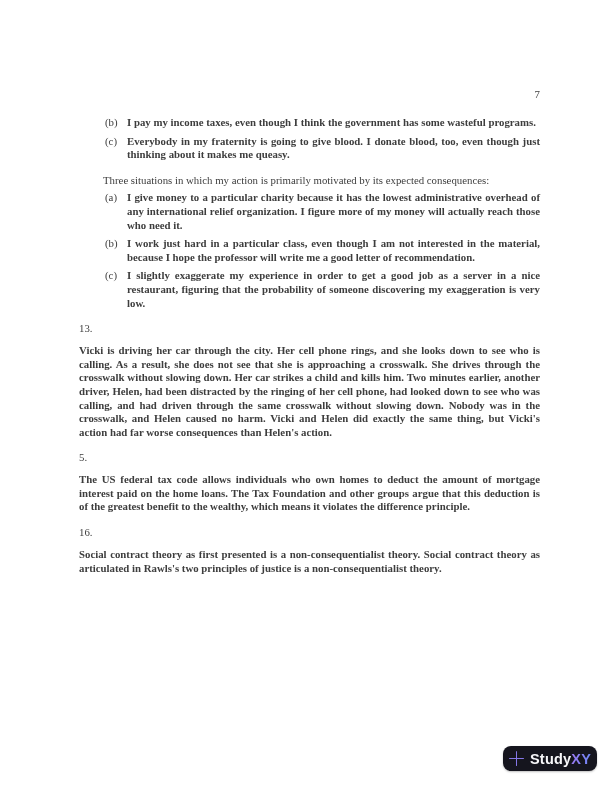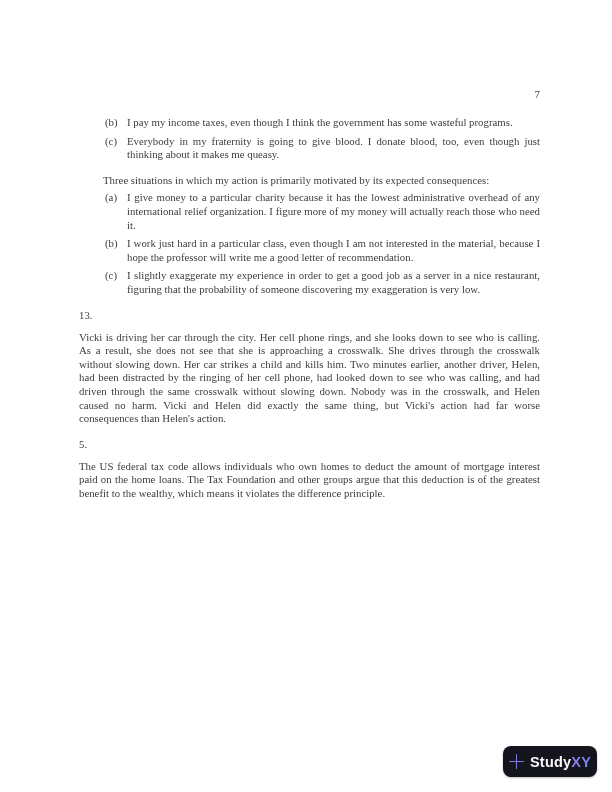--- a/index.html
+++ b/index.html
@@ -40,38 +40,39 @@
     display: flex;
     margin-bottom: 5px;
   }
   .list-item .label {
     flex: 0 0 22px;
     white-space: nowrap;
   }
   .list-item .item-text {
     flex: 1 1 auto;
     text-align: justify;
+    font-weight: bold;
   }
   .continuation {
     margin: 12px 0 4px 24px;
     text-align: justify;
   }
   .numbered-list {
     margin-top: 12px;
   }
   .numbered-list .list-item {
     margin-bottom: 12px;
     flex-direction: column;
   }
   .brand-badge {
     position: absolute;
     left: 503px;
     top: 746px;
     width: 94px;
-    height: 31px;
+    height: 25px;
     background: #15151e;
     border-radius: 8px;
     display: flex;
     align-items: center;
     justify-content: center;
     gap: 6px;
     font-family: "Liberation Sans", "DejaVu Sans", sans-serif;
     cursor: pointer;
     box-shadow: 0 1px 2px rgba(0,0,0,0.25);
   }
@@ -147,20 +148,24 @@
 
     <div class="numbered-list">
       <div class="list-item">
         <span class="label">13.</span>
         <div class="item-text">Vicki is driving her car through the city. Her cell phone rings, and she looks down to see who is calling. As a result, she does not see that she is approaching a crosswalk. She drives through the crosswalk without slowing down. Her car strikes a child and kills him. Two minutes earlier, another driver, Helen, had been distracted by the ringing of her cell phone, had looked down to see who was calling, and had driven through the same crosswalk without slowing down. Nobody was in the crosswalk, and Helen caused no harm. Vicki and Helen did exactly the same thing, but Vicki's action had far worse consequences than Helen's action.</div>
       </div>
       <div class="list-item">
         <span class="label">5.</span>
         <div class="item-text">The US federal tax code allows individuals who own homes to deduct the amount of mortgage interest paid on the home loans. The Tax Foundation and other groups argue that this deduction is of the greatest benefit to the wealthy, which means it violates the difference principle.</div>
       </div>
+      <div class="list-item">
+        <span class="label">16.</span>
+        <div class="item-text">Social contract theory as first presented is a non-consequentialist theory. Social contract theory as articulated in Rawls's two principles of justice is a non-consequentialist theory.</div>
+      </div>
     </div>
 
   </div>
 
   <div class="brand-badge">
     <span class="plus-icon"></span>
     <span class="brand-text"><span class="brand-main">Study</span><span class="brand-accent">XY</span></span>
   </div>
 
 </div>

